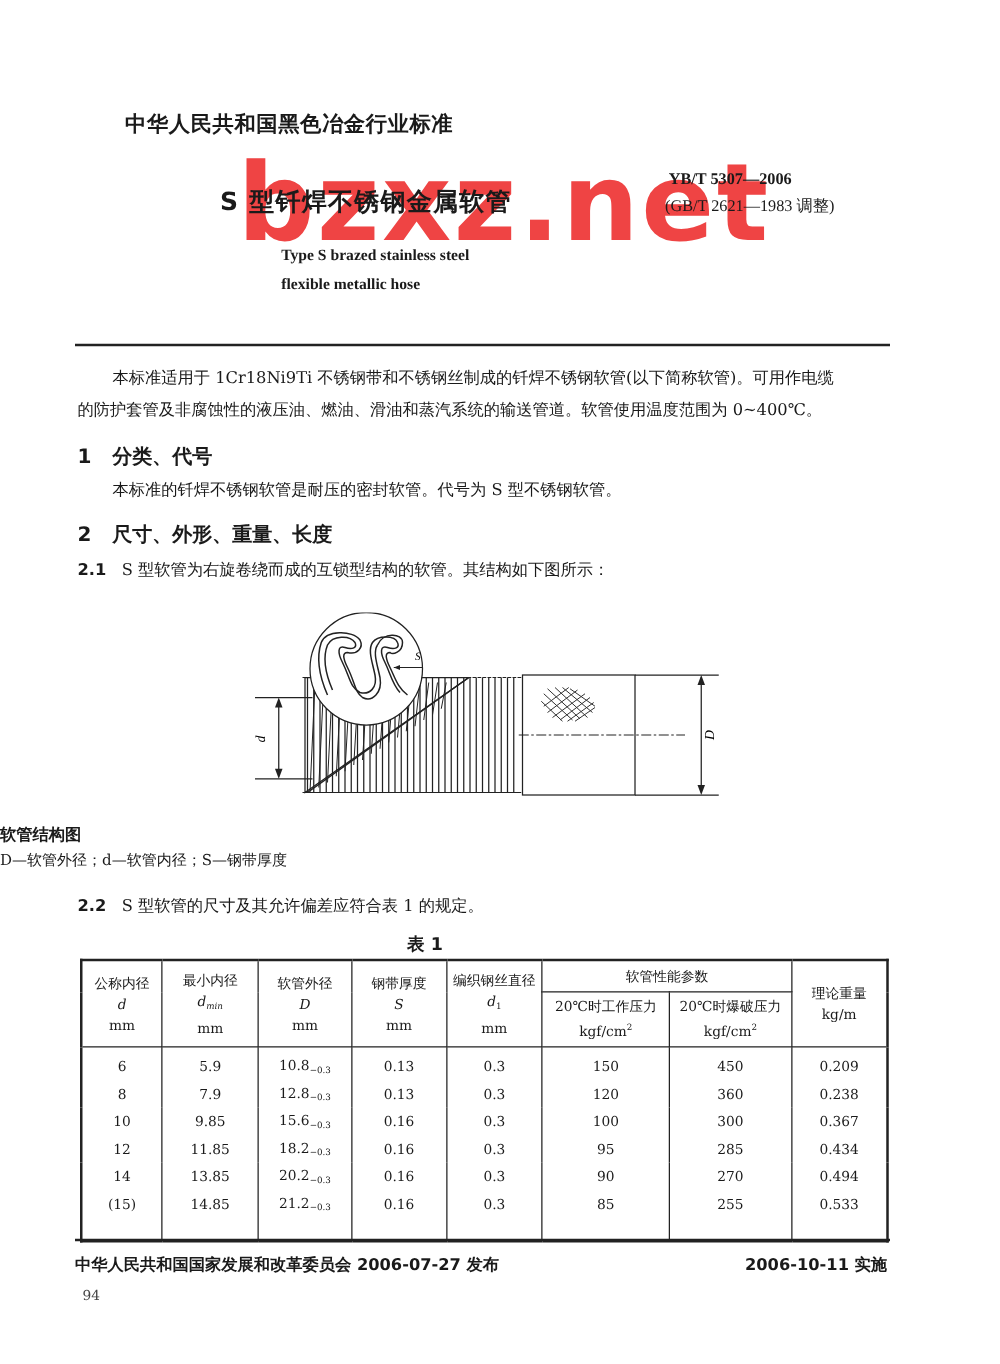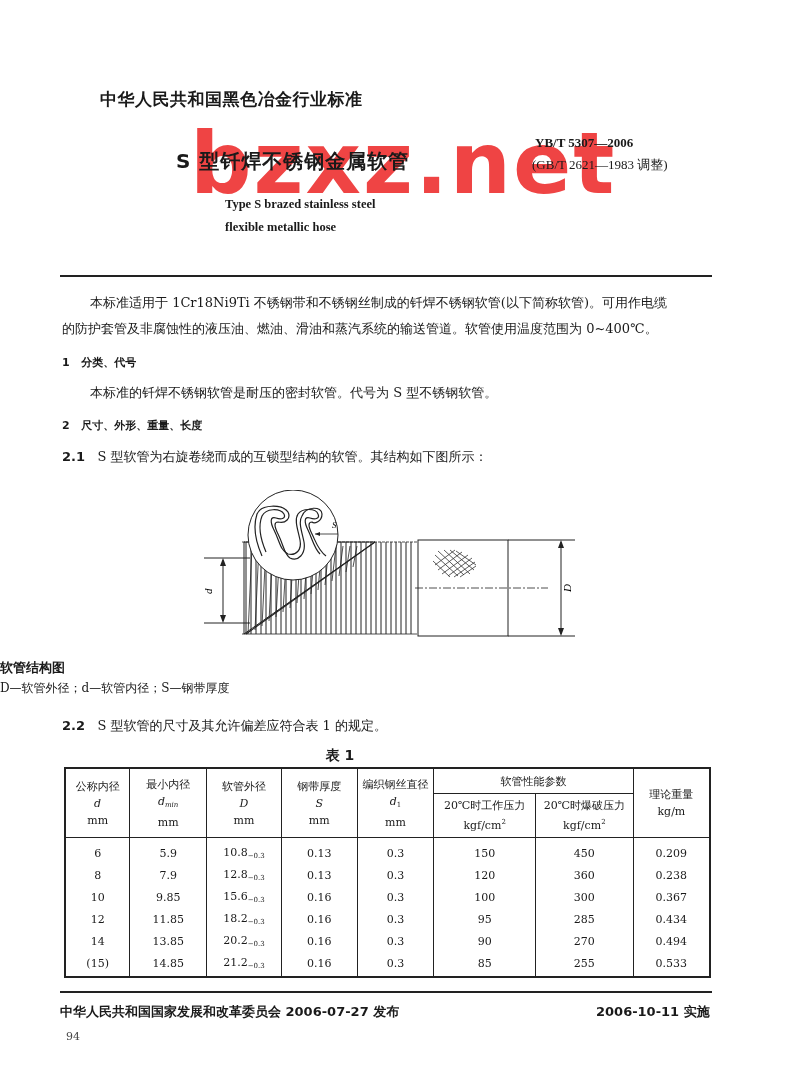--- a/index.html
+++ b/index.html
@@ -14,38 +14,38 @@
   .title-en { left:225px; top:193px; font-size:12.5px; font-weight:bold; line-height:23px; text-align:left; width:160px; }
   .std-no { left:535px; top:135px; font-size:13px; font-weight:bold; }
   .std-adj { left:532px; top:156px; font-size:13px; }
 
   .watermark { left:190px; top:120px; font-family:"DejaVu Sans","Liberation Sans",sans-serif;
                font-size:86px; font-weight:bold; color:#ef4444; letter-spacing:2px; z-index:0; line-height:1; }
   .content { z-index:1; }
 
   .rule { height:2px; background:#222; }
   .para { font-size:13px; line-height:26px; }
-  .heading { font-size:11px; font-weight:bold; }
+  .heading { font-size:16px; font-weight:bold; }
 
   
   .figure { left:200px; top:490px; width:400px; height:185px; }
   .fig-caption { left:0; width:800px; font-size:13px; }
   .fig-caption-title { top:659px; font-weight:bold; }
   .fig-caption-legend { top:680px; font-size:12px; font-style:normal; }
 
   
   .table-title { left:0; width:680px; top:747px; text-align:center; font-size:14px; font-weight:bold; }
   table.spec { position:absolute; left:64px; top:767px; width:647px; border-collapse:collapse;
                font-size:11px;border-radius:11px; }
   table.spec td, table.spec th { border:1px solid #222; text-align:center; font-weight:normal; padding:0; }
   table.spec thead th { line-height:17px; }
   table.spec thead tr.top th.outer { border-top:2px solid #222; }
   table.spec tbody td { height:22px; border-top:none; border-bottom:none; }
   table.spec tbody tr:first-child td { border-top:1px solid #222; padding-top:4px; }
-  table.spec tbody tr:last-child td { border-bottom:2px solid #222; padding-bottom:2px; }
+  table.spec tbody tr:last-child td { border-bottom:2px solid #222; padding-bottom:18px; }
   table.spec .outerL { border-left:2px solid #222; }
   table.spec .outerR { border-right:2px solid #222; }
   .sub { font-size:7px; vertical-align:-2px; }
   .sup { font-size:7px; vertical-align:5px; }
   .ital { font-style:italic; }
 
   .footer-rule { left:60px; top:991px; width:652px; height:2px; background:#222; }
   .footer-left { left:60px; top:1003px; font-size:13px; font-weight:bold; }
   .footer-right { left:596px; top:1003px; font-size:13px; font-weight:bold; }
   .page-num { left:66px; top:1030px; font-size:11px; color:#444; }

